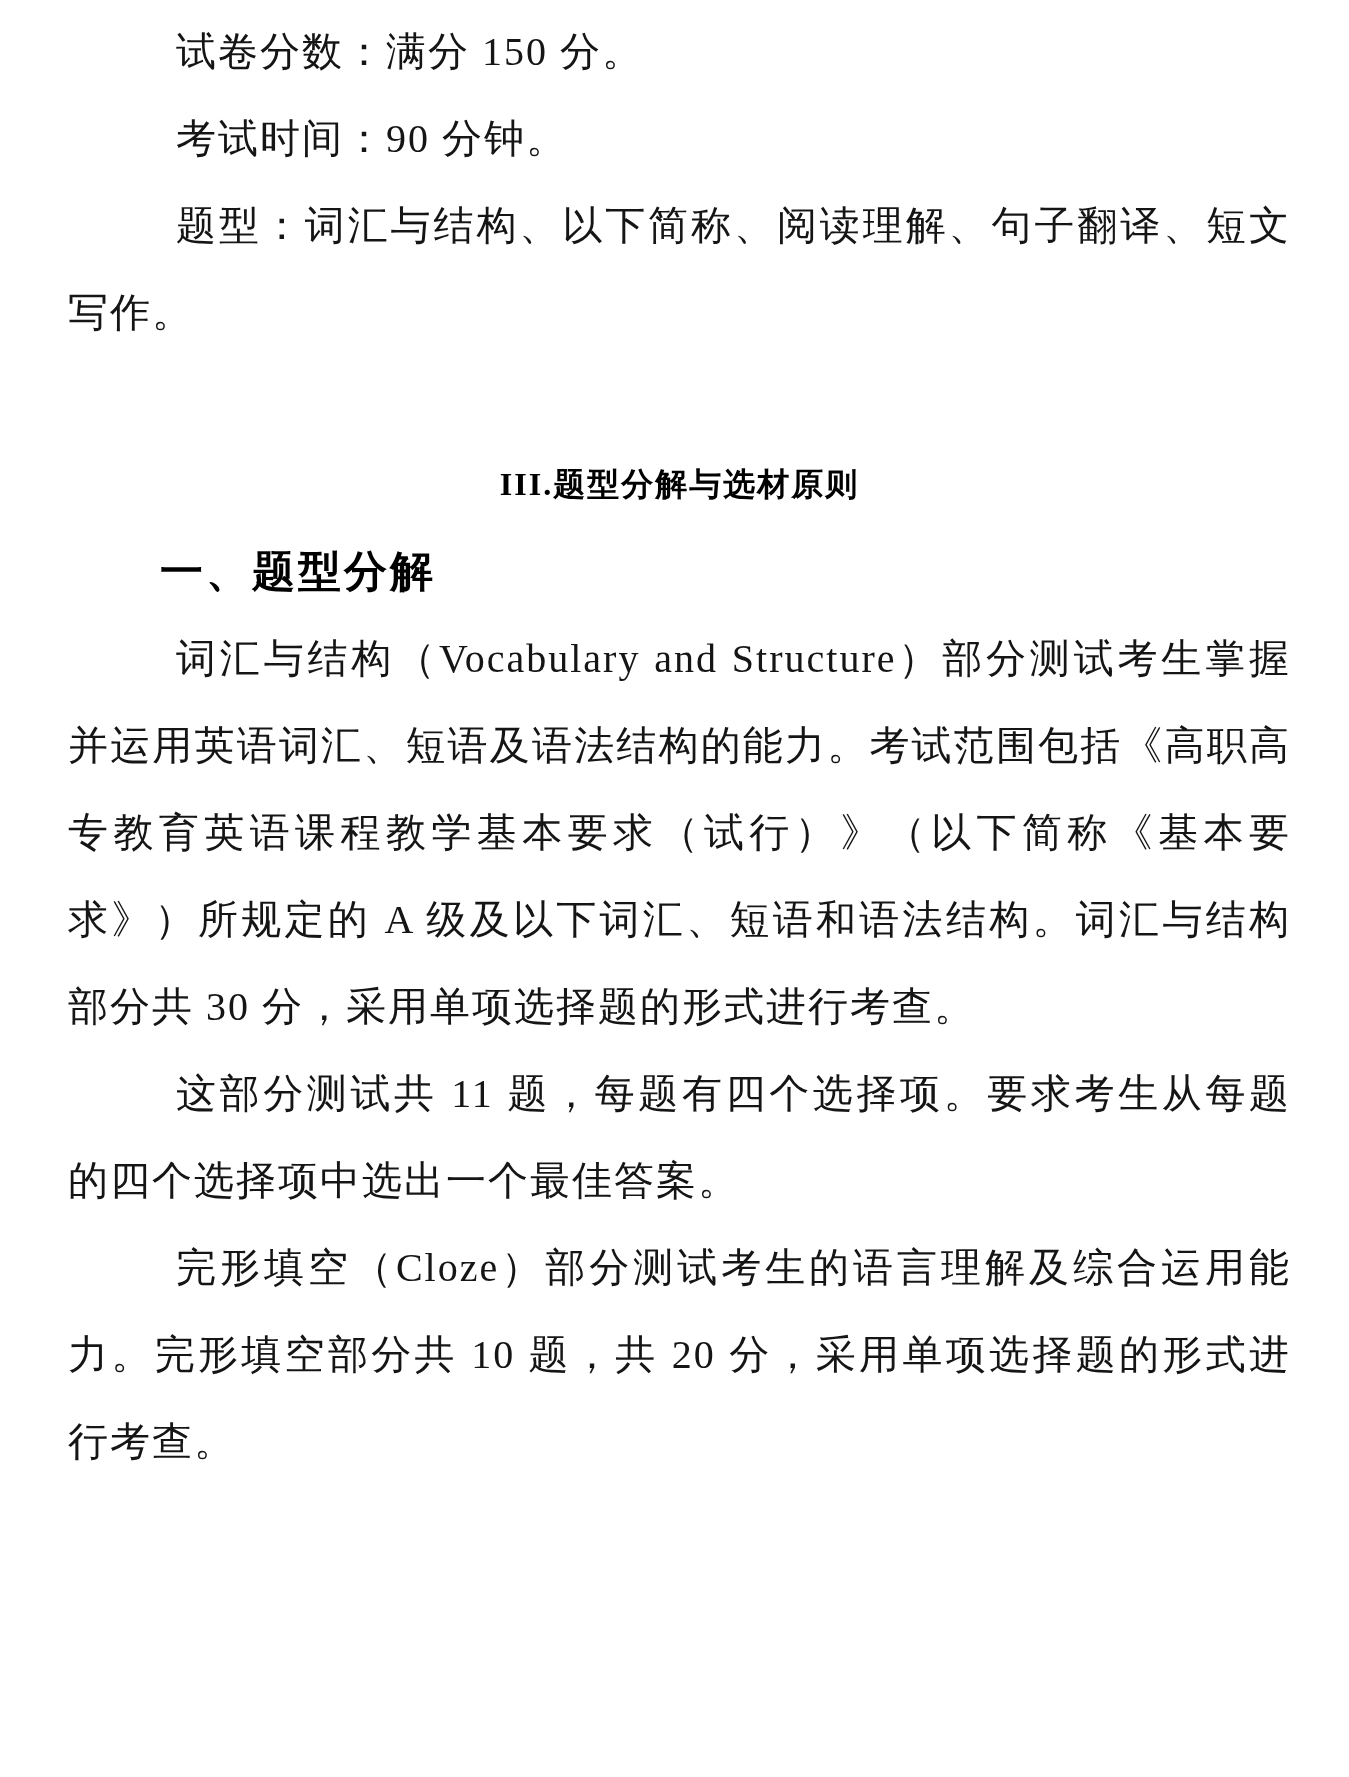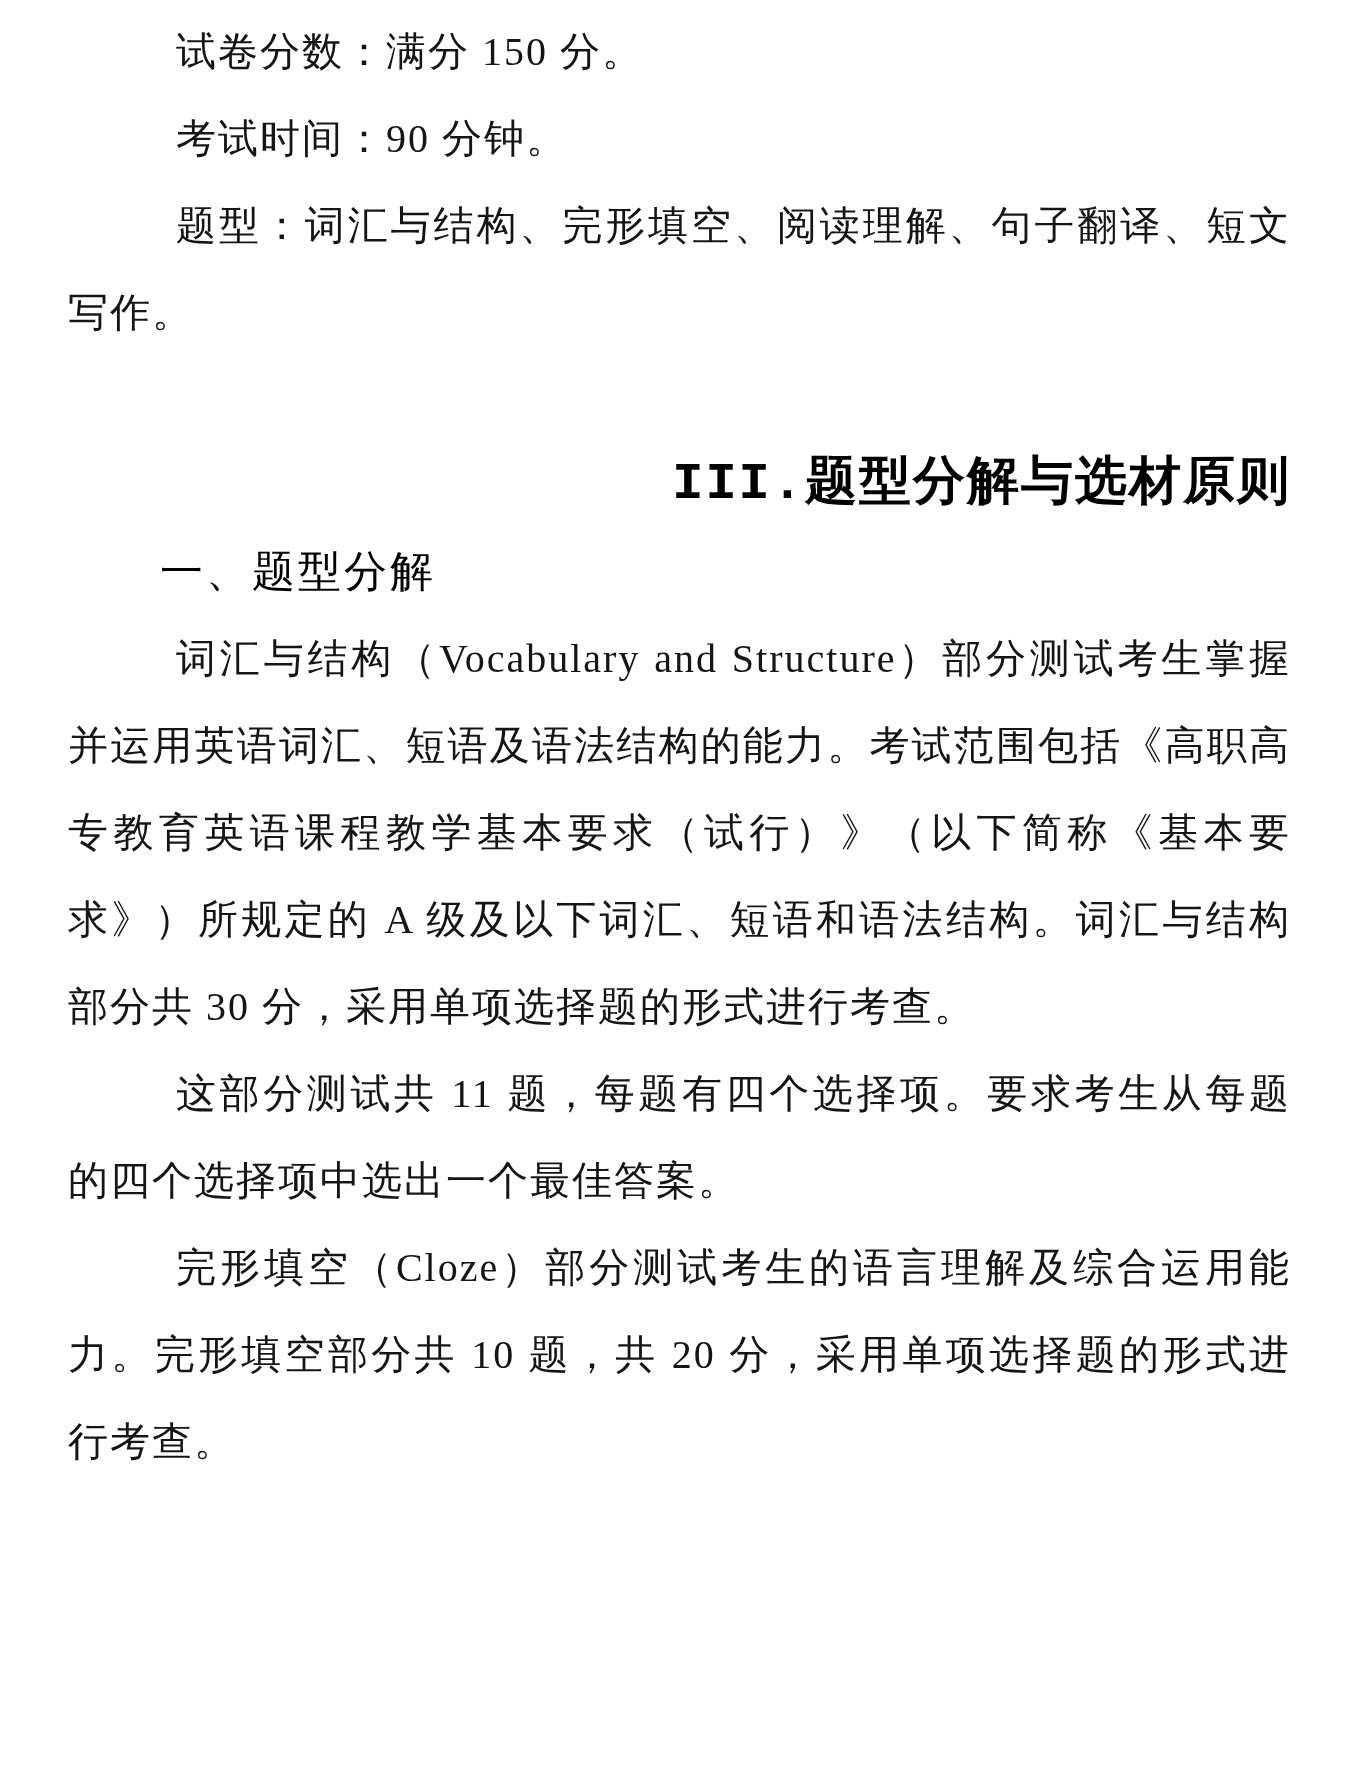--- a/index.html
+++ b/index.html
@@ -27,53 +27,53 @@
     text-align: justify;
     text-justify: inter-character;
     letter-spacing: 2px;
   }
   .indent {
     text-indent: 108px;
   }
   .section-heading {
     margin: 85px 0 0 0;
     line-height: 87px;
-    font-size: 52px;
+    font-size: 32px;
     font-weight: bold;
-    text-align: right;
+    text-align: center;
     letter-spacing: 2px;
     color: #000000;
-    font-family: Liberation Mono, monospace;
+    font-family: Liberation Serif, serif;
   }
   .subsection-heading {
     margin: 0;
     line-height: 87px;
     font-size: 43px;
-    font-weight: normal;
+    font-weight: bold;
     letter-spacing: 3px;
     text-indent: 92px;
     color: #000000;
   }
   .item-heading {
     margin: 0;
     line-height: 87px;
     letter-spacing: 2px;
     text-indent: 74px;
   }
 </style>
 </head>
 <body>
 
 <div class="page">
 
   <p class="para indent">试卷分数：满分 150 分。</p>
 
   <p class="para indent">考试时间：90 分钟。</p>
 
-  <p class="para indent">题型：词汇与结构、完形填空、阅读理解、句子翻译、短文写作。</p>
+  <p class="para indent">题型：词汇与结构、以下简称、阅读理解、句子翻译、短文写作。</p>
 
   <h1 class="section-heading">III.题型分解与选材原则</h1>
 
   <h2 class="subsection-heading">一、题型分解</h2>
 
 
   <p class="para indent">词汇与结构（Vocabulary and Structure）部分测试考生掌握并运用英语词汇、短语及语法结构的能力。考试范围包括《高职高专教育英语课程教学基本要求（试行）》（以下简称《基本要求》）所规定的 A 级及以下词汇、短语和语法结构。词汇与结构部分共 30 分，采用单项选择题的形式进行考查。</p>
 
   <p class="para indent">这部分测试共 11 题，每题有四个选择项。要求考生从每题的四个选择项中选出一个最佳答案。</p>
 

